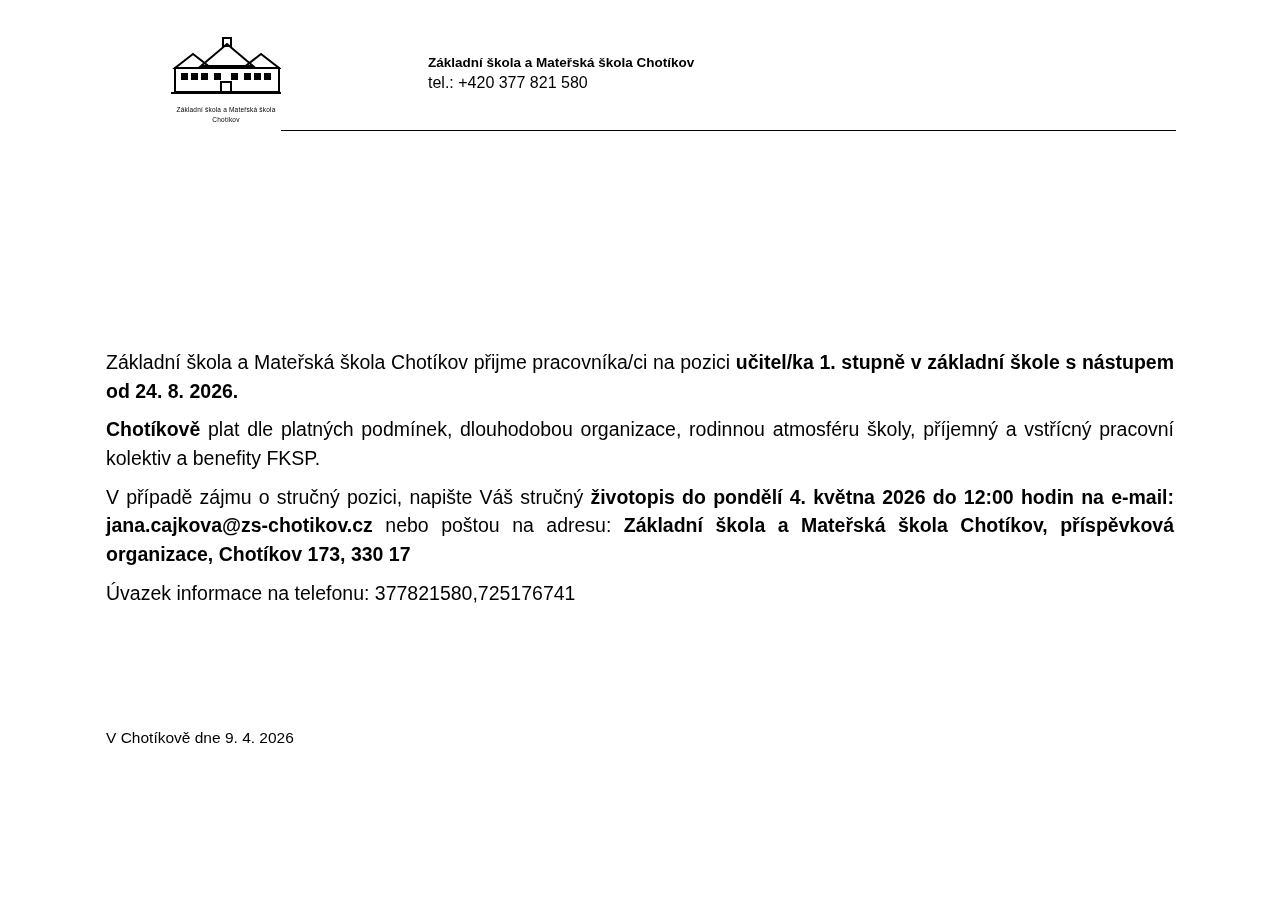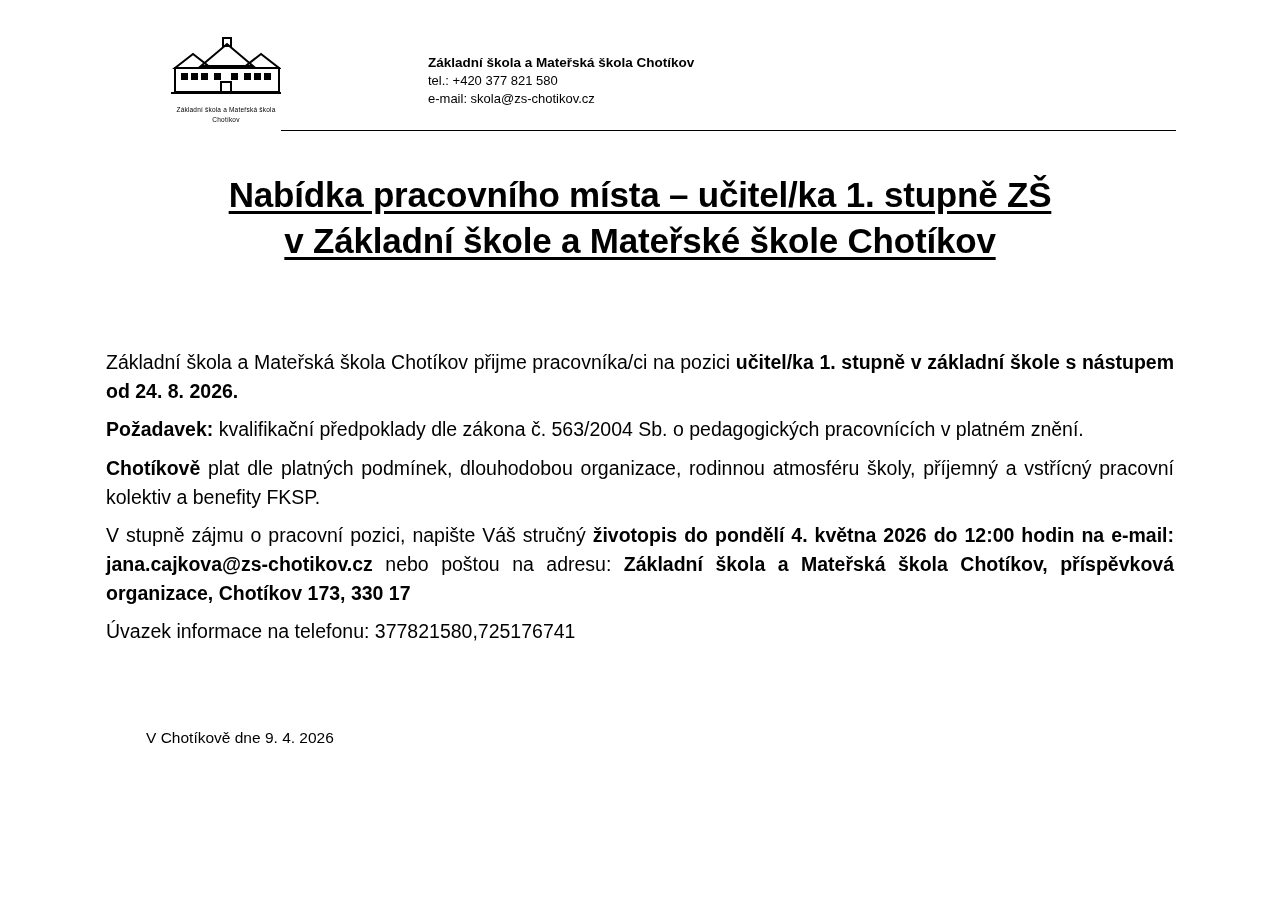--- a/index.html
+++ b/index.html
@@ -59,21 +59,21 @@
   .contact-line {
     font-size: 13.5px;
     line-height: 1.37;
     color: #000;
     white-space: nowrap;
   }
   .contact-line.bold {
     font-weight: bold;
   }
   .contact-line.small {
-    font-size: 13px;
+    font-size: 16px;
   }
   .rule {
     position: absolute;
     left: 175px;
     top: 100px;
     width: 895px;
     height: 1px;
     background: #000;
   }
 
@@ -115,21 +115,21 @@
 
   .footer-note {
     position: absolute;
     left: 106px;
     top: 726px;
     width: 700px;
     font-size: 15.5px;
     line-height: 1.5;
     color: #000;
   }
-  .footer-note div { white-space: nowrap; margin-left: 40px; }
+  .footer-note div { white-space: nowrap; }
 </style>
 </head>
 <body>
 
 <div class="page">
 
   <div class="letterhead">
 
     <div class="logo-block">
       <svg class="logo-svg" width="110" height="68" viewBox="0 0 110 68">
@@ -157,41 +157,35 @@
 
         <line x1="0" y1="57" x2="110" y2="57" stroke="#000" stroke-width="2"></line>
       </svg>
       <div class="logo-caption">Základní škola a Mateřská škola</div>
       <div class="logo-caption">Chotíkov</div>
     </div>
 
     <div class="contact-block">
       <div class="contact-line bold">Základní škola a Mateřská škola Chotíkov</div>
       <div class="contact-line small"> tel.: +420 377 821 580</div>
-      <div class="contact-line small">e-mail: skola@zs-chotikov.cz</div>
     </div>
 
     <div class="rule"></div>
   </div>
 
-  <div class="title">
-    <div class="u"><span>Nabídka pracovního místa – učitel/ka 1. stupně ZŠ</span></div>
-    <div class="u"><span>v Základní škole a Mateřské škole Chotíkov</span></div>
-  </div>
 
   <div class="body-text">
 
     <p class="p"><span>Základní škola a Mateřská škola Chotíkov přijme pracovníka/ci na pozici </span><span class="b">učitel/ka 1. stupně v základní škole s nástupem od 24. 8. 2026.</span></p>
 
 
-    <p class="p"><span class="b">Požadavek:</span><span> kvalifikační předpoklady dle zákona č. 563/2004 Sb. o pedagogických pracovnících v platném znění.</span></p>
 
     <p class="p"><span class="b">Chotíkově</span><span> plat dle platných podmínek, dlouhodobou organizace, rodinnou atmosféru školy, příjemný a vstřícný pracovní kolektiv a benefity FKSP.</span></p>
 
-    <p class="p"><span>V stupně zájmu o pracovní pozici, napište Váš stručný </span><span class="b">životopis do pondělí 4. května 2026 do 12:00 hodin na e-mail: jana.cajkova@zs-chotikov.cz</span><span> nebo poštou na adresu: </span><span class="b">Základní škola a Mateřská škola Chotíkov, příspěvková organizace, Chotíkov 173, 330 17</span></p>
+    <p class="p"><span>V případě zájmu o stručný pozici, napište Váš stručný </span><span class="b">životopis do pondělí 4. května 2026 do 12:00 hodin na e-mail: jana.cajkova@zs-chotikov.cz</span><span> nebo poštou na adresu: </span><span class="b">Základní škola a Mateřská škola Chotíkov, příspěvková organizace, Chotíkov 173, 330 17</span></p>
 
     <p class="p last-info"><span>Úvazek informace na telefonu: 377821580,725176741</span></p>
   </div>
 
   <div class="footer-note">
     <div>V Chotíkově dne 9. 4. 2026</div>
   </div>
 
 </div>
 

